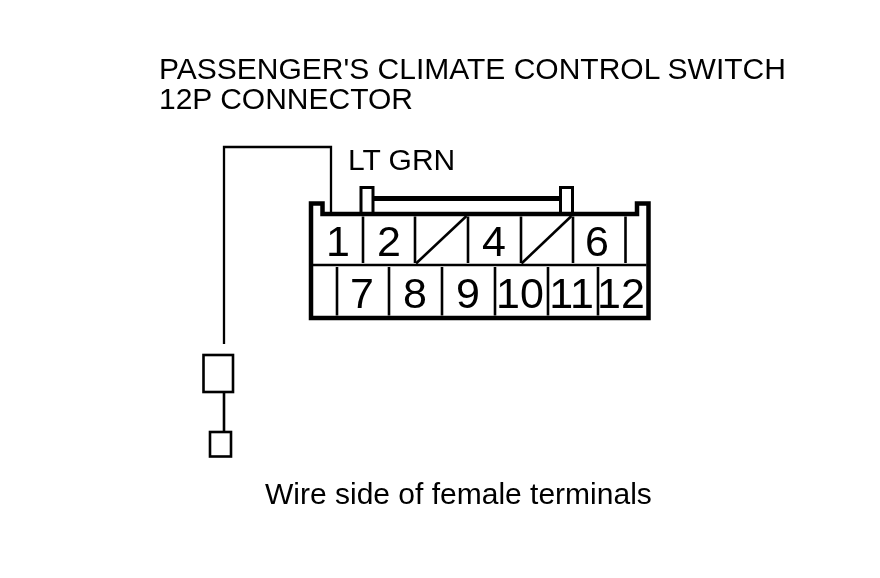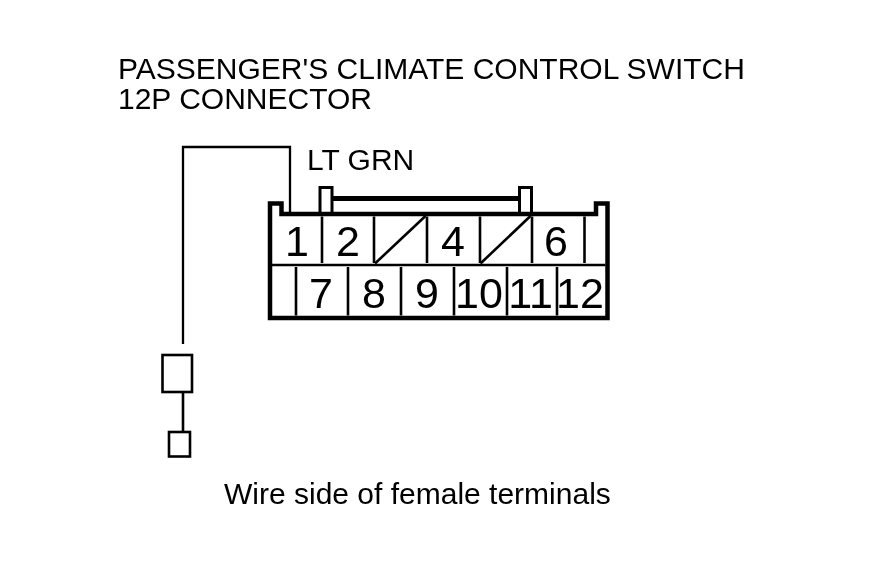--- a/index.html
+++ b/index.html
@@ -1,20 +1,21 @@
 <!DOCTYPE html>
 <html><head>
 <meta charset="utf-8">
 <style>
   html,body{margin:0;padding:0;background:#ffffff;}
   .canvas{
     position:relative;
     width:771px;height:578px;
     background:#ffffff;
     overflow:hidden;
+    padding-left:41px;
   }
   svg{display:block;width:880px;height:578px;}
   text{
     font-family:"Liberation Sans","DejaVu Sans",sans-serif;
     fill:#000000;
   }
   .t30{font-size:30px;}
   .pin{font-size:43px;text-anchor:middle;}
   .ink{stroke:#000000;fill:none;}
 </style>

